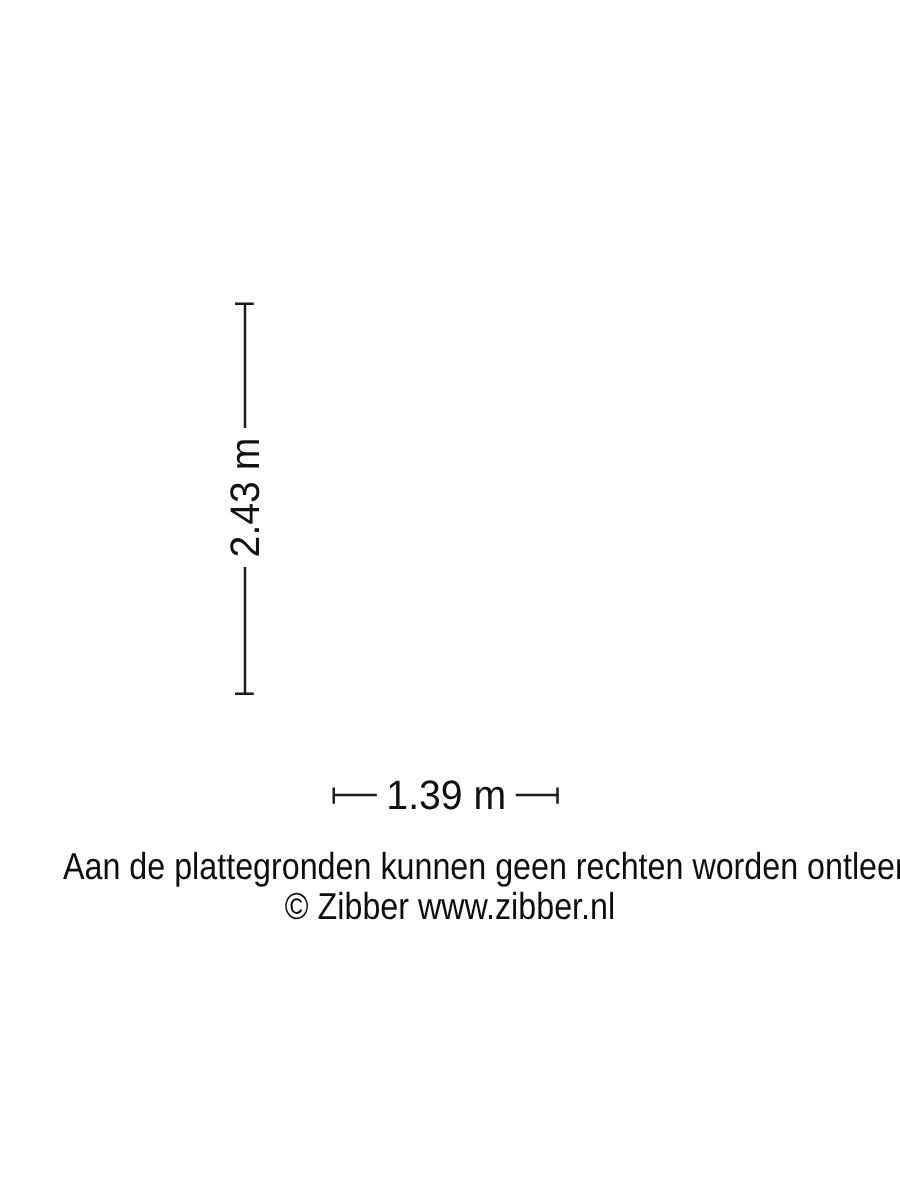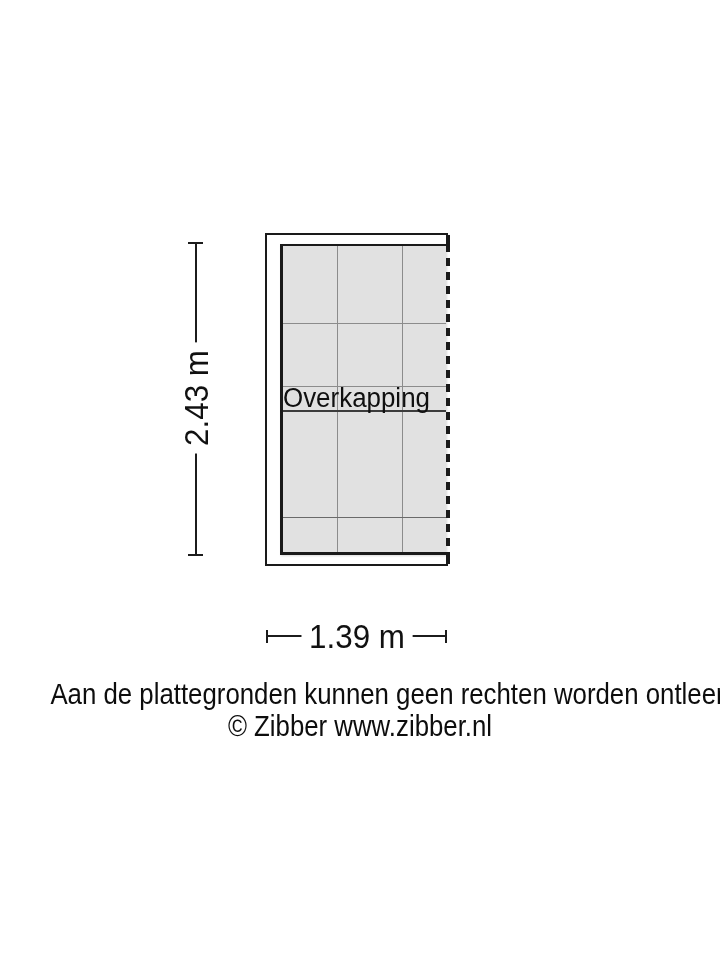--- a/index.html
+++ b/index.html
@@ -99,36 +99,20 @@
     transform-origin: 50% 50%;
   }
   .footer-disclaimer { top: 676px; }
   .footer-copyright  { top: 708px; }
 </style>
 </head>
 <body>
 
 <div class="page">
 
-  <div class="room">
-    <div class="floor">
-      <div class="floor-grid" id="floor-grid">
-          <div class="gridline v" style="left: 54px;"></div>
-          <div class="gridline v" style="left: 119px;"></div>
-          <div class="gridline h" style="top: 77px; height: 1px; background: rgb(140, 140, 140);"></div>
-          <div class="gridline h" style="top: 140px; height: 1px; background: rgb(140, 140, 140);"></div>
-          <div class="gridline h" style="top: 164px; height: 2px; background: rgb(60, 60, 60);"></div>
-          <div class="gridline h" style="top: 271px; height: 1px; background: rgb(106, 106, 106);"></div>
-        </div>
-    </div>
-    <div class="open-dash"></div>
-    <div class="cap cap-top"></div>
-    <div class="cap cap-bottom"></div>
-    <div class="room-label">Overkapping</div>
-  </div>
 
   <div class="dim vdim-line"></div>
   <div class="dim vdim-tick-top"></div>
   <div class="dim vdim-tick-bottom"></div>
   <div class="dim-label vdim-label">2.43 m</div>
 
   <div class="dim hdim-line"></div>
   <div class="dim hdim-tick-left"></div>
   <div class="dim hdim-tick-right"></div>
   <div class="dim-label hdim-label">1.39 m</div>

